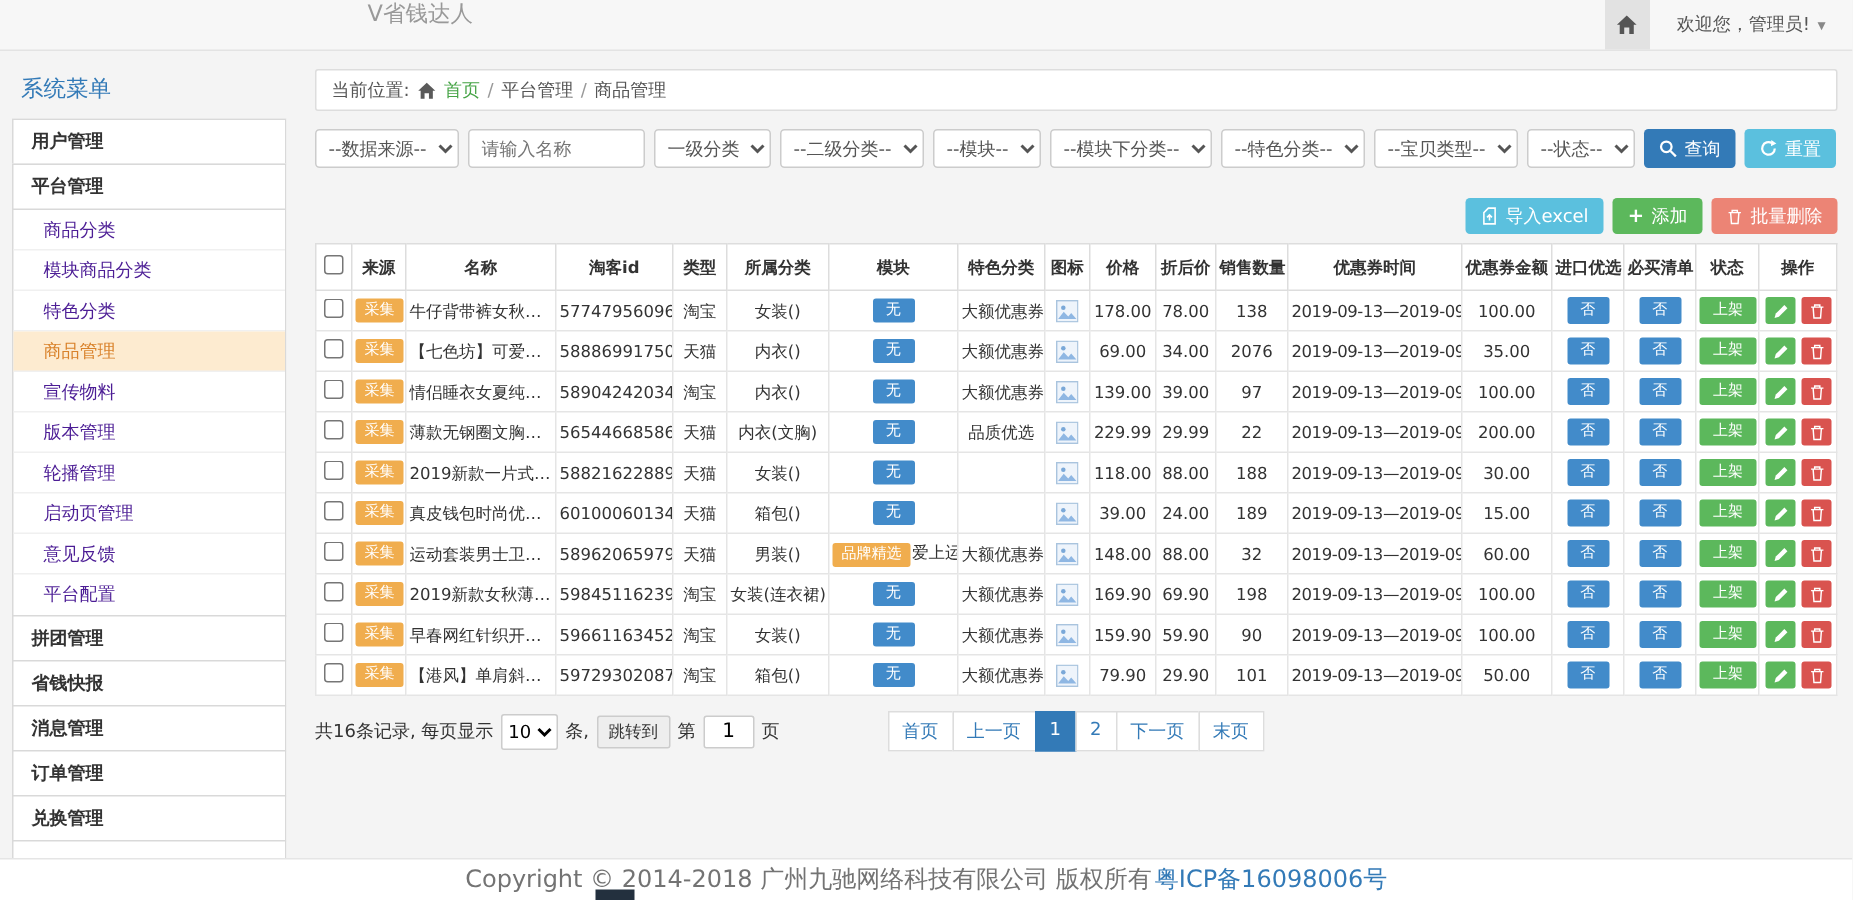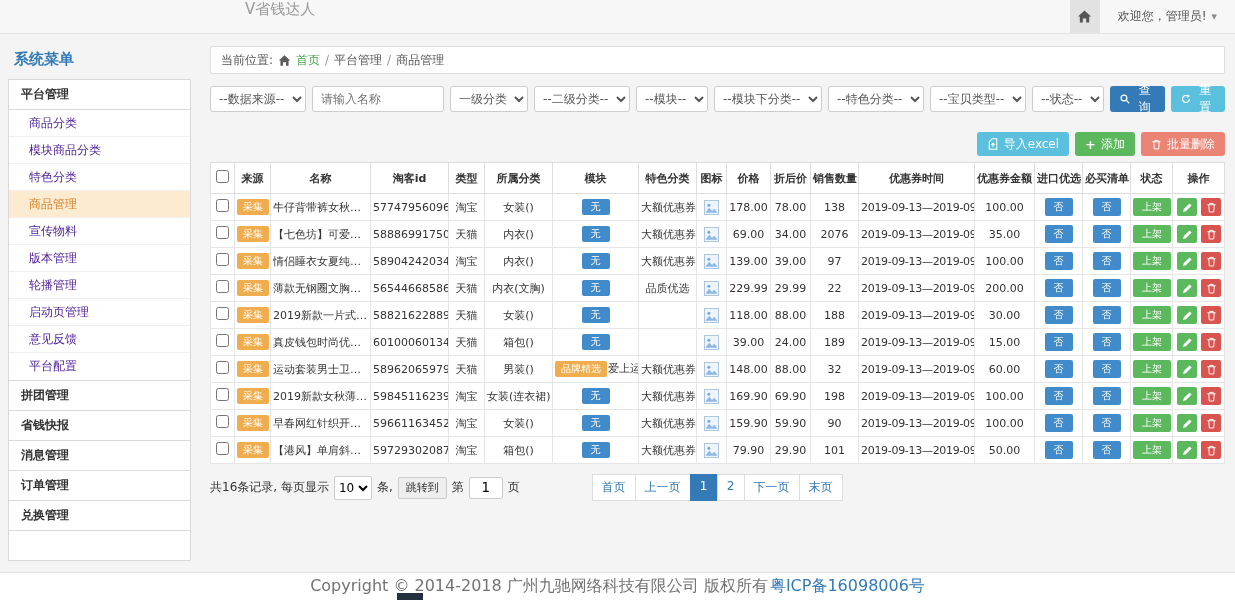--- a/index.html
+++ b/index.html
@@ -5,34 +5,34 @@
 *{box-sizing:border-box;margin:0;padding:0}
 html,body{width:1235px;height:600px}
 body{position:relative;overflow:hidden;background:#f4f4f4;font-family:"DejaVu Sans","Liberation Sans",sans-serif;font-size:12px;color:#333}
 .topbar{position:absolute;top:0;left:0;right:0;height:34px;background:#f7f7f7;border-bottom:1px solid #e3e3e3;display:flex;align-items:flex-start}
 .brand{margin-left:245px;font-size:15px;color:#999}
 .topbar-right{margin-left:auto;display:flex;align-items:center;height:100%}
 .home-box{width:30px;height:100%;background:#e2e2e2;display:flex;align-items:center;justify-content:center;cursor:pointer;margin-right:10px}
 .welcome{display:flex;align-items:center;gap:5px;padding:0 18px 0 8px;color:#555;cursor:pointer}
 .caret{font-size:7px;color:#888}
 .sidebar{position:absolute;left:8px;top:42px;bottom:28px;width:183px;overflow:hidden}
-.sidebar-title{color:#337ab7;font-size:15px;font-weight:bold;padding:8px 6px 11px}
+.sidebar-title{color:#337ab7;font-size:15px;font-weight:normal;padding:8px 6px 11px}
 .sgroup{height:31px;line-height:29px;background:#fff;border:1px solid #d9d9d9;margin-top:-1px;padding-left:12px;font-weight:bold;font-size:12px;color:#333;cursor:pointer}
 .ssub{background:#fff;border:1px solid #d9d9d9;border-top:none}
 .sitem{height:27px;line-height:27px;padding-left:20px;font-size:12px;color:#4c1d95;border-bottom:1px solid #f0f0f0;cursor:pointer;white-space:nowrap;overflow:hidden}
 .sitem:last-child{border-bottom:none}
 .sitem.active{background:#fdebd0;color:#d9822b}
 .content{position:absolute;left:210px;right:10px;top:46px;bottom:28px}
 .crumb{height:28px;background:#fff;border:1px solid #ddd;border-radius:2px;display:flex;align-items:center;gap:5px;padding:0 10px;color:#555}
 .home-link{color:#47a447;cursor:pointer}
 .crumb-item{color:#555;cursor:pointer}
 .sep{color:#999}
 .filter-row{display:flex;gap:6px;margin-top:12px}
 .fsel,.finput{height:26px;border:1px solid #ccc;border-radius:3px;background:#fff;color:#555;font-size:12px;padding:2px 4px;font-family:inherit}
-.finput{width:132px;padding:6px 8px}
+.finput{width:118px;padding:6px 8px}
 .btn{height:26px;border:none;border-radius:3px;color:#fff;font-size:12px;padding:0 10px;display:inline-flex;align-items:center;gap:5px;cursor:pointer;font-family:inherit}
 .btn-blue{background:#337ab7}
 .btn-teal{background:#5bc0de}
 .btn-green{background:#5cb85c}
 .btn-red{background:#ec8475}
 .toolbar{display:flex;justify-content:flex-end;gap:6px;margin-top:20px}
 .toolbar .btn{height:24px}
 .plus{font-weight:bold;font-size:13px}
 .grid{width:100%;table-layout:fixed;border-collapse:collapse;background:#fff;margin-top:6px}
 .grid th{border:1px solid #ddd;background:#fff;font-size:11px;font-weight:bold;padding:7px 2px;white-space:nowrap;overflow:hidden;text-align:center;color:#333}
@@ -80,20 +80,21 @@
     <div class="welcome">
       <span>欢迎您，管理员!</span>
       <span class="caret">▼</span>
     </div>
   </div>
 </div>
 
 <div class="sidebar">
   <div class="sidebar-title">系统菜单</div>
   <div>
+      <div class="sgroup">用户管理</div>
       <div class="sgroup">平台管理</div>
       <div class="ssub">
         <div class="sitem">商品分类</div>
         <div class="sitem">模块商品分类</div>
         <div class="sitem">特色分类</div>
         <div class="sitem active">商品管理</div>
         <div class="sitem">宣传物料</div>
         <div class="sitem">版本管理</div>
         <div class="sitem">轮播管理</div>
         <div class="sitem">启动页管理</div>

